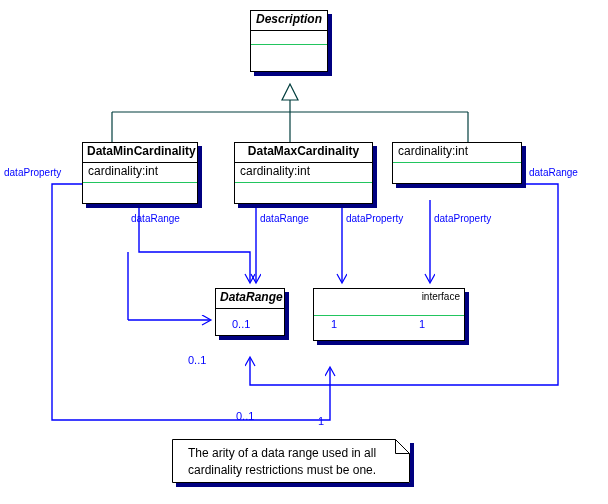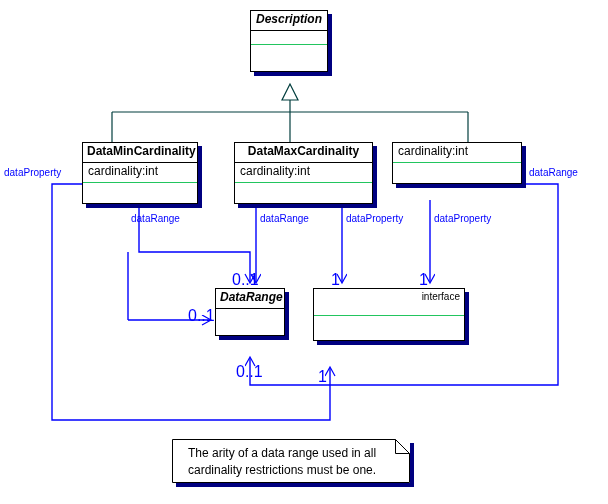--- a/index.html
+++ b/index.html
@@ -69,24 +69,25 @@
     position:absolute;
     color:#0000ff;
     font-size:10px;
     white-space:nowrap;
     line-height:1;
     z-index:6;
   }
   .mult{
     position:absolute;
     color:#0000ff;
-    font-size:16px;
+    font-size:11px;
     white-space:nowrap;
     line-height:1;
     z-index:6;
+    margin-top:47px;
   }
   
   .uml-note{
     position:absolute;
     box-sizing:border-box;
     background:#ffffff;
     z-index:5;
   }
   .note-shadow{
     position:absolute;

